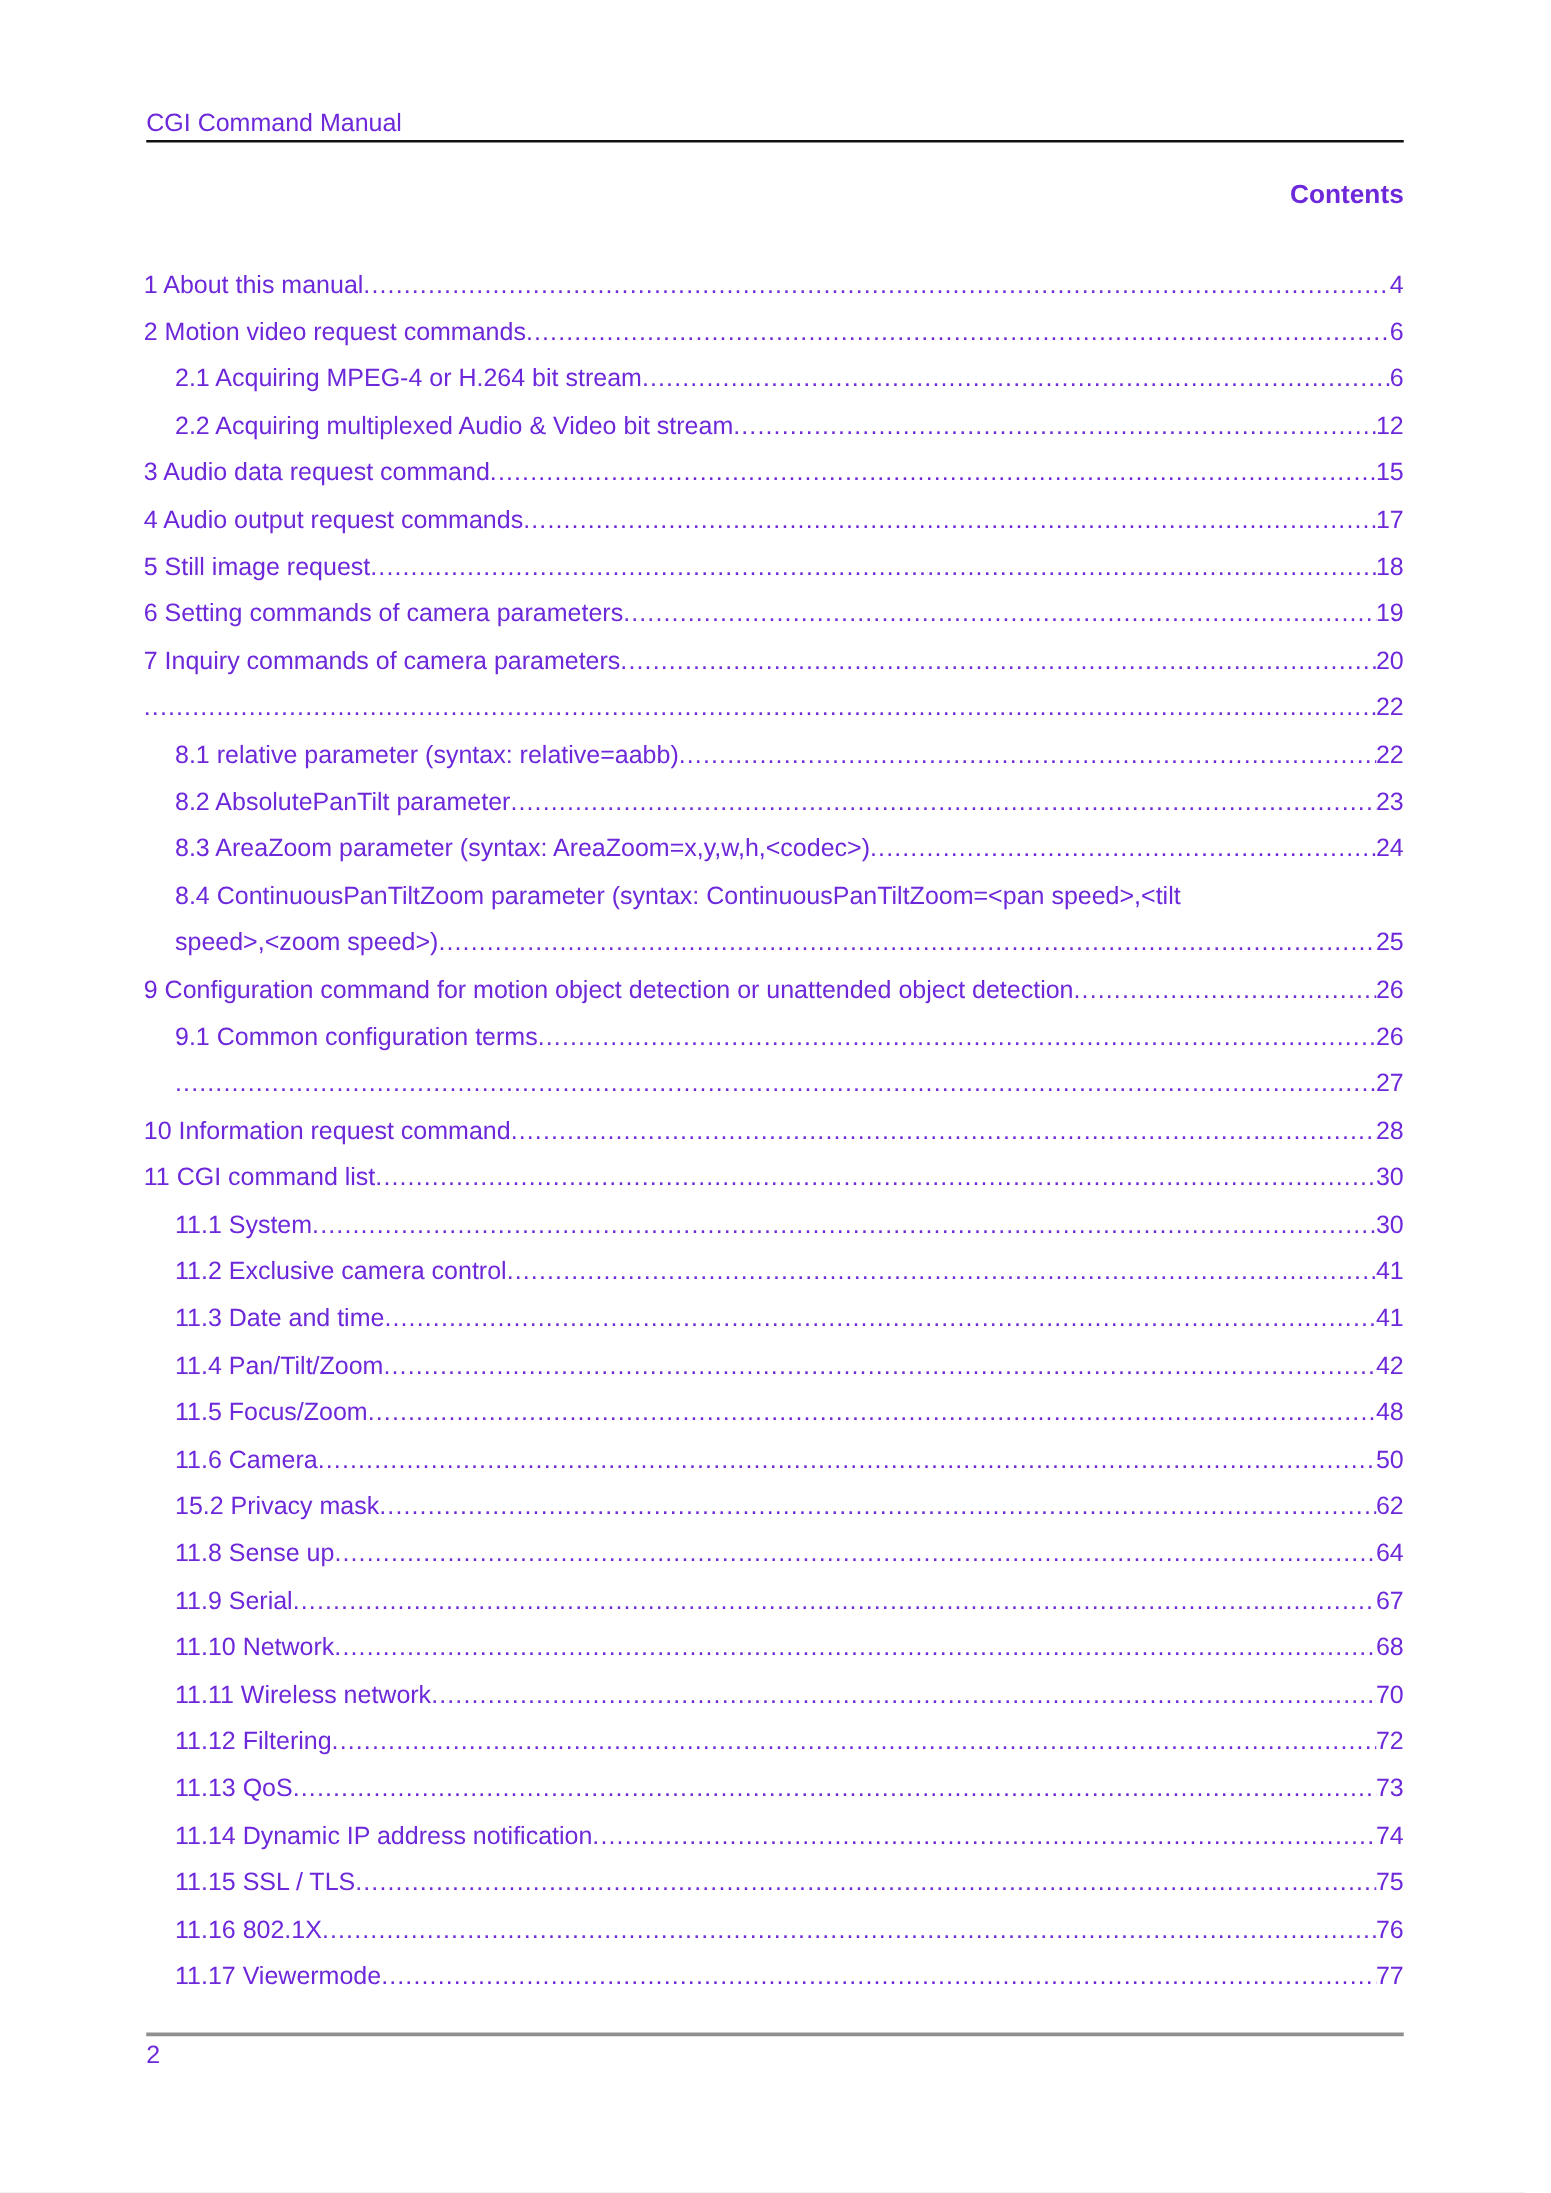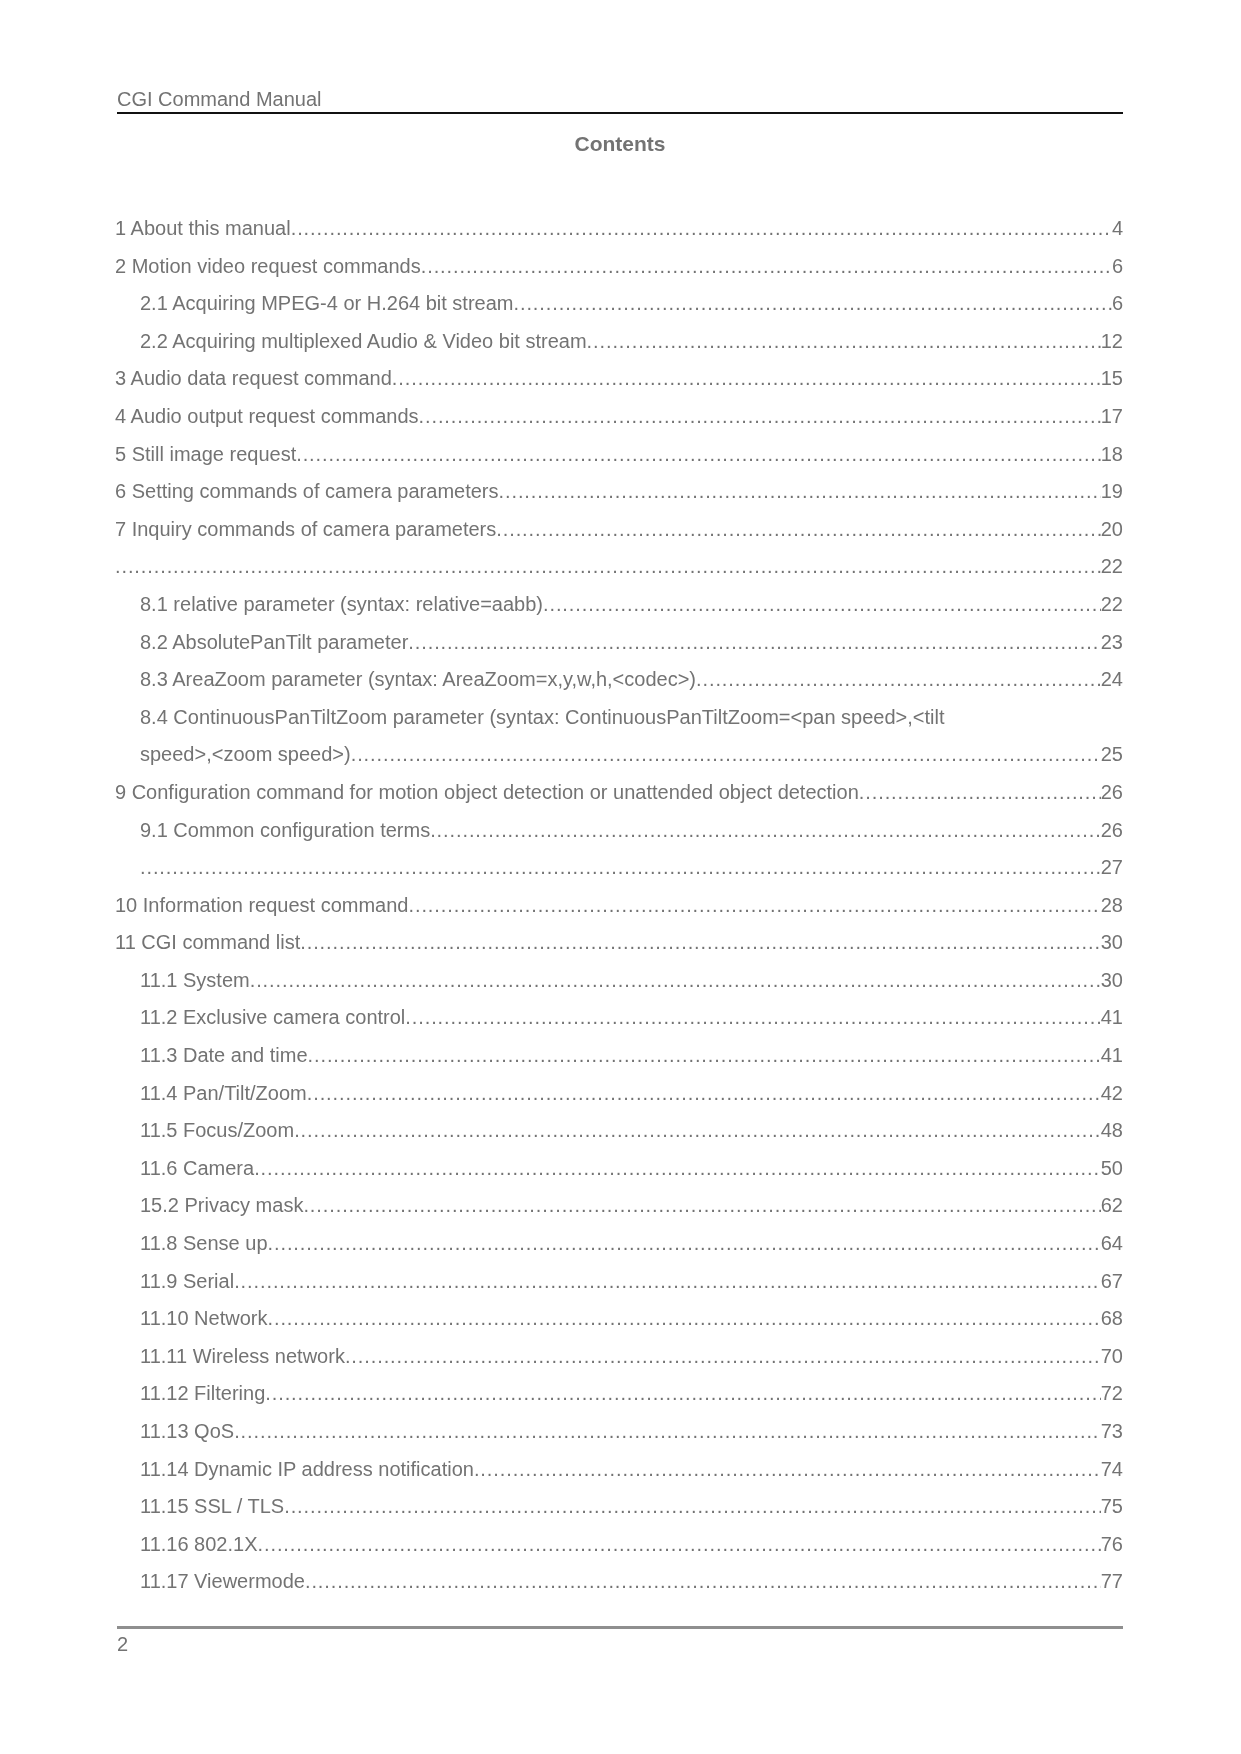--- a/index.html
+++ b/index.html
@@ -7,21 +7,21 @@
     padding: 0;
     background: #e8e8e8;
   }
   .page {
     position: relative;
     width: 1241px;
     height: 1754px;
     margin: 0 auto;
     background: #ffffff;
     font-family: "Liberation Sans", "DejaVu Sans", sans-serif;
-    color: #737373;
+    color: #6d28d9;
     overflow: hidden;
   }
   .header-title {
     position: absolute;
     left: 117px;
     top: 88px;
     font-size: 20px;
     line-height: 22px;
     white-space: nowrap;
   }
@@ -29,23 +29,23 @@
     position: absolute;
     left: 117px;
     top: 112px;
     width: 1006px;
     height: 2px;
     background: #111111;
   }
   .contents-title {
     position: absolute;
     left: 117px;
-    top: 132px;
+    top: 144px;
     width: 1006px;
-    text-align: center;
+    text-align: right;
     font-size: 21px;
     font-weight: bold;
     line-height: 24px;
   }
   .toc {
     position: absolute;
     left: 115px;
     top: 210px;
     width: 1008px;
   }

